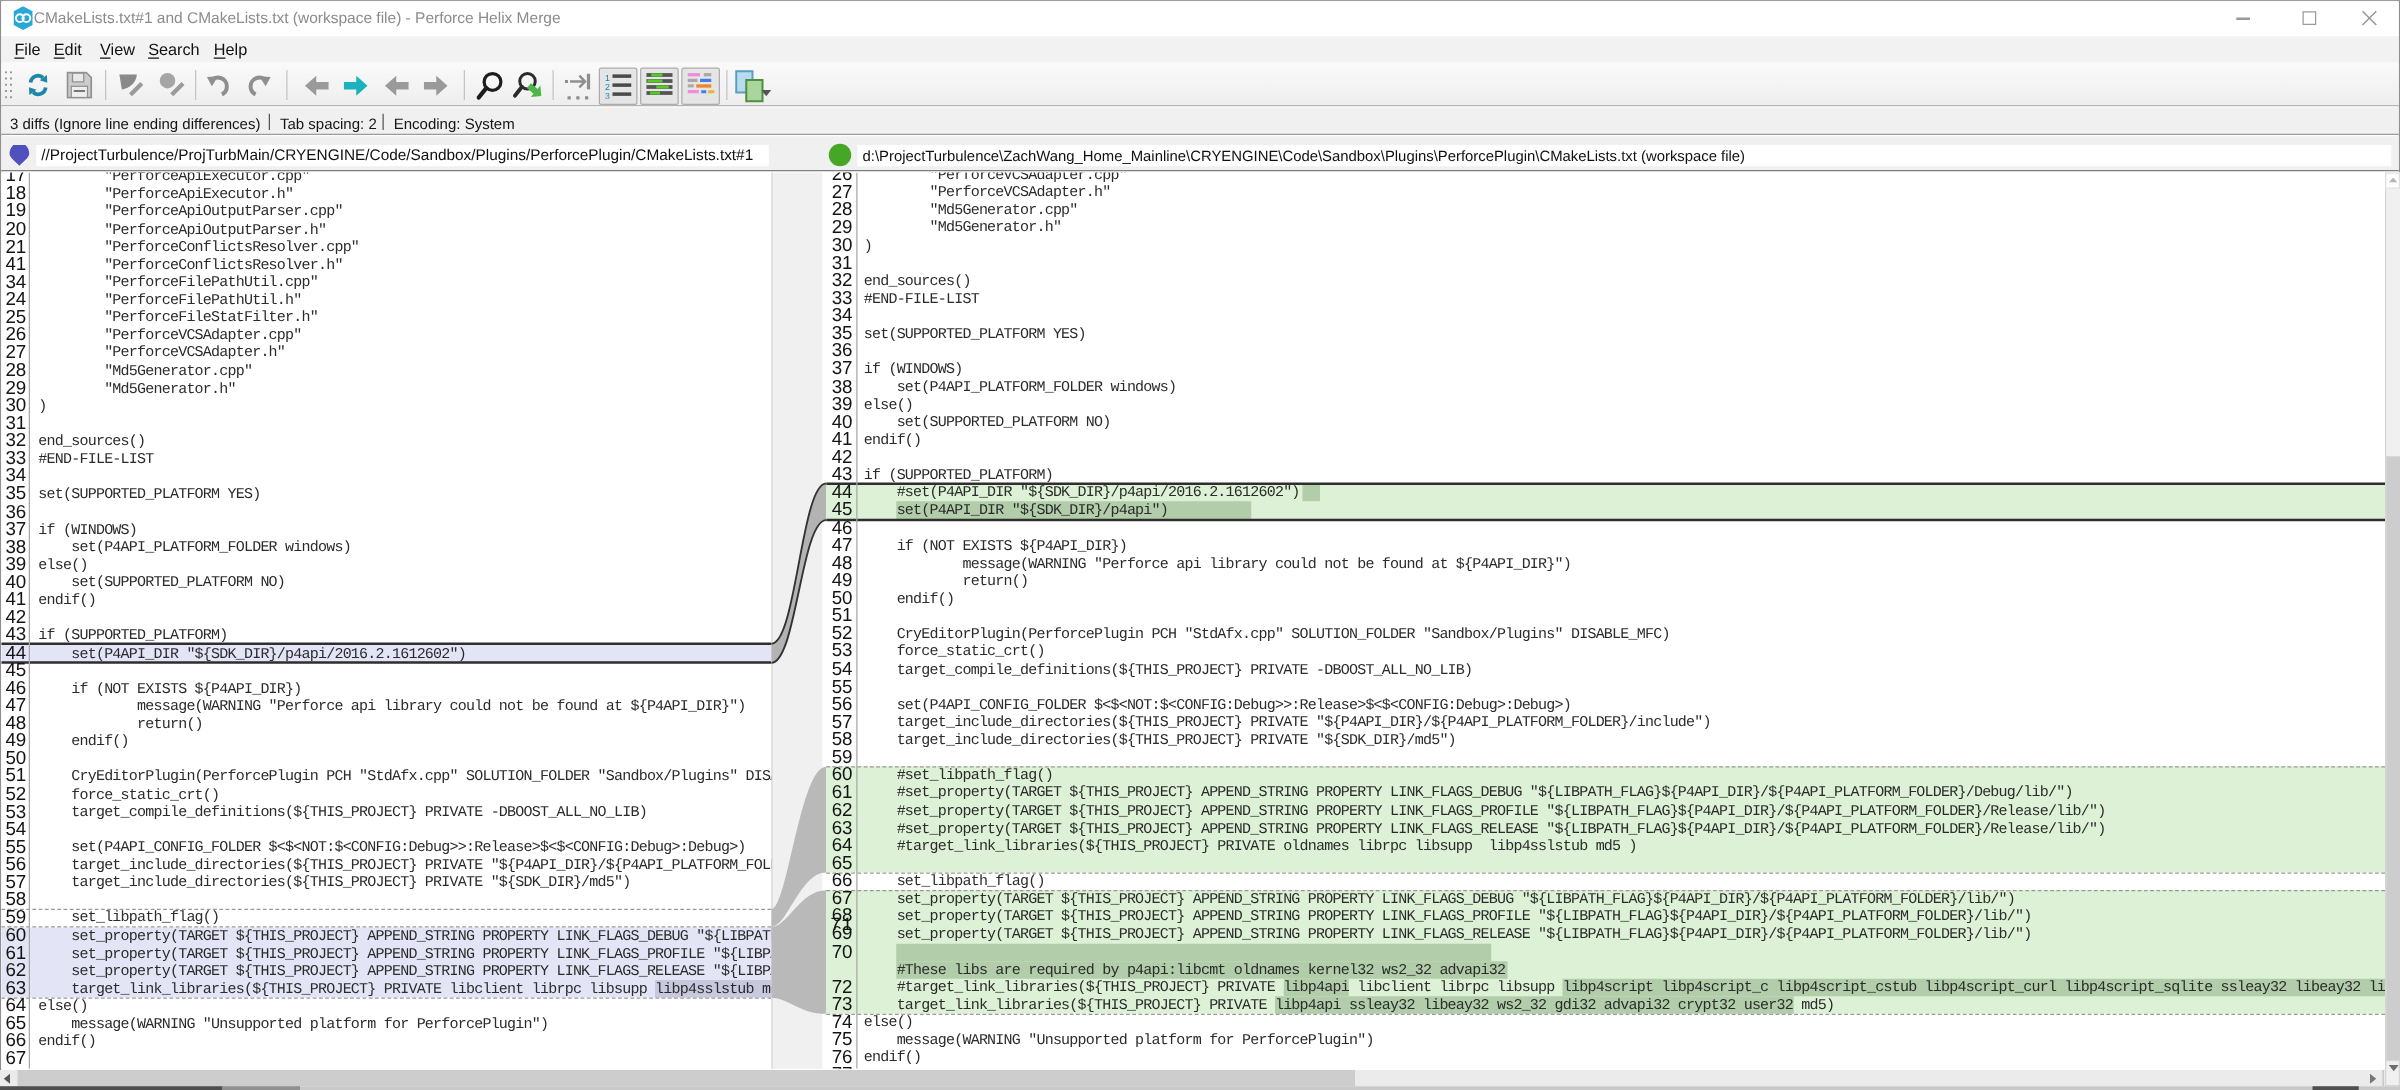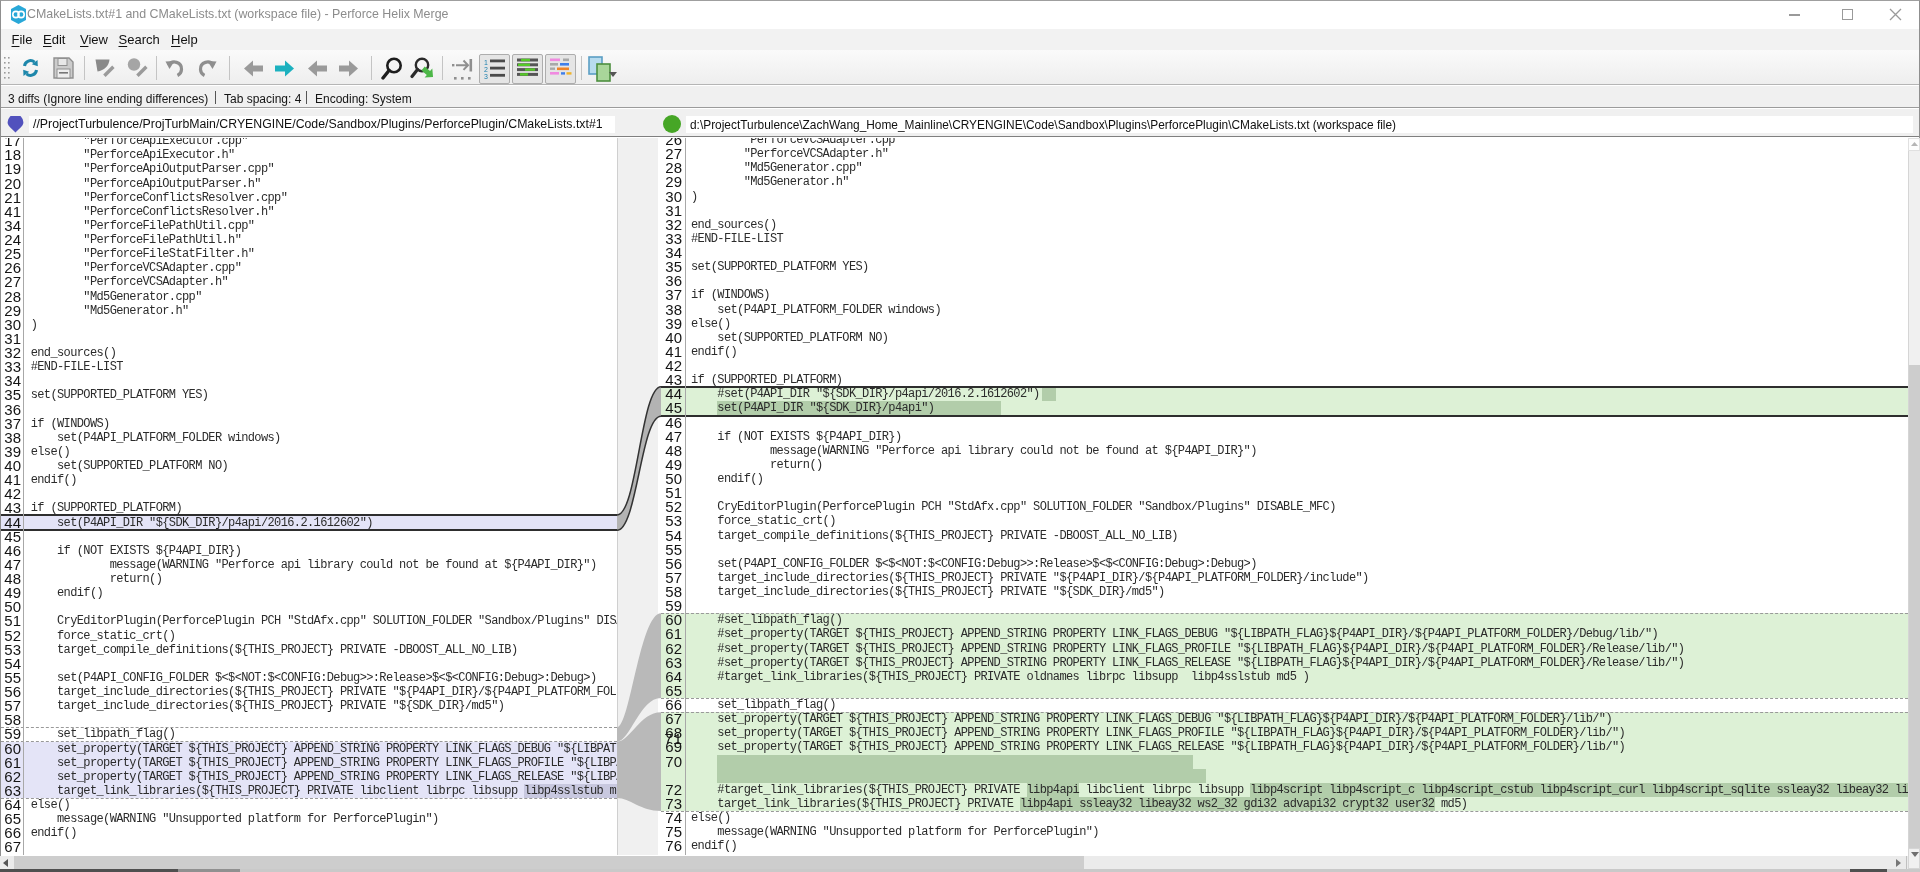--- a/index.html
+++ b/index.html
@@ -140,21 +140,21 @@
 <svg class="abs" style="left:588px;top:56px" width="30" height="28" viewBox="0 0 30 28">
     <rect x="1" y="1" width="13" height="17" fill="#b8dcef" stroke="#5b9ec4" stroke-width="1.6"></rect>
     <rect x="9" y="8" width="13" height="17" fill="#a9d69a" stroke="#4d8f3f" stroke-width="1.6"></rect>
   </svg>
 <svg class="abs" style="left:609px;top:72px" width="9" height="6" viewBox="0 0 9 6">
     <path d="M0 0 L8 0 L4 5 Z" fill="#555"></path>
   </svg>
 <div class="abs" style="left:1px;top:86px;width:1918px;height:22px;background:#f0f0f0;border-bottom:1.6px solid #9b9b9b;"></div>
 <div class="abs" style="left:8px;top:91.5px;font-size:12px;color:#141414;">3 diffs (Ignore line ending differences)</div>
 <div class="abs" style="left:215px;top:90.5px;width:1.2px;height:13px;background:#555;"></div>
-<div class="abs" style="left:224px;top:91.5px;font-size:12px;color:#141414;">Tab spacing: 4</div>
+<div class="abs" style="left:224px;top:91.5px;font-size:12px;color:#141414;">Tab spacing: 2</div>
 <div class="abs" style="left:306px;top:90.5px;width:1.2px;height:13px;background:#555;"></div>
 <div class="abs" style="left:315px;top:91.5px;font-size:12px;color:#141414;">Encoding: System</div>
 <div class="abs" style="left:1px;top:109px;width:1918px;height:28px;background:#f0f0f0;border-bottom:1.8px solid #7f7f7f;"></div>
 <svg class="abs" style="left:7px;top:116px" width="17" height="17" viewBox="0 0 17 17">
     <path d="M8.5 16.5 C 3.5 11.5 0.6 9.8 0.6 6.3 A 7.9 7.9 0 0 1 16.4 6.3 C 16.4 9.8 13.5 11.5 8.5 16.5 Z" fill="#5151bd"></path>
   </svg>
 <div class="abs" style="left:29px;top:115.5px;width:586px;height:17.5px;background:#fff;"></div>
 <div class="abs" style="left:33px;top:117px;font-size:12.3px;color:#101010;">//ProjectTurbulence/ProjTurbMain/CRYENGINE/Code/Sandbox/Plugins/PerforcePlugin/CMakeLists.txt#1</div>
 <div class="abs" style="left:663px;top:115px;width:18px;height:18px;border-radius:50%;background:#46a626;"></div>
 <div class="abs" style="left:686px;top:115.5px;width:1227px;height:17.5px;background:#fff;"></div>
@@ -356,20 +356,21 @@
     <div class="num" style="left:0.00px;top:560.05px;width:24px;">66</div>
     <div class="code" style="left:33.00px;top:560.05px;">    set_libpath_flag()</div>
     <div class="num" style="left:0.00px;top:574.17px;width:24px;">67</div>
     <div class="code" style="left:33.00px;top:574.17px;">    set_property(TARGET ${THIS_PROJECT} APPEND_STRING PROPERTY LINK_FLAGS_DEBUG "${LIBPATH_FLAG}${P4API_DIR}/${P4API_PLATFORM_FOLDER}/lib/")</div>
     <div class="num" style="left:0.00px;top:588.30px;width:24px;">68</div>
     <div class="code" style="left:33.00px;top:588.30px;">    set_property(TARGET ${THIS_PROJECT} APPEND_STRING PROPERTY LINK_FLAGS_PROFILE "${LIBPATH_FLAG}${P4API_DIR}/${P4API_PLATFORM_FOLDER}/lib/")</div>
     <div class="num" style="left:0.00px;top:602.42px;width:24px;">69</div>
     <div class="code" style="left:33.00px;top:602.42px;">    set_property(TARGET ${THIS_PROJECT} APPEND_STRING PROPERTY LINK_FLAGS_RELEASE "${LIBPATH_FLAG}${P4API_DIR}/${P4API_PLATFORM_FOLDER}/lib/")</div>
     <div class="num" style="left:0.00px;top:616.55px;width:24px;">70</div>
     <div class="num" style="left:0.00px;top:596px;width:24px;font-family:Liberation Mono, monospace;">71</div>
+    <div class="code" style="left:33.00px;top:630.67px;">    #These libs are required by p4api:libcmt oldnames kernel32 ws2_32 advapi32</div>
     <div class="num" style="left:0.00px;top:644.80px;width:24px;">72</div>
     <div class="code" style="left:33.00px;top:644.80px;">    #target_link_libraries(${THIS_PROJECT} PRIVATE libp4api libclient librpc libsupp libp4script libp4script_c libp4script_cstub libp4script_curl libp4script_sqlite ssleay32 libeay32 libp4sslstub</div>
     <div class="num" style="left:0.00px;top:658.92px;width:24px;">73</div>
     <div class="code" style="left:33.00px;top:658.92px;">    target_link_libraries(${THIS_PROJECT} PRIVATE libp4api ssleay32 libeay32 ws2_32 gdi32 advapi32 crypt32 user32 md5)</div>
     <div class="num" style="left:0.00px;top:673.05px;width:24px;">74</div>
     <div class="code" style="left:33.00px;top:673.05px;">else()</div>
     <div class="num" style="left:0.00px;top:687.17px;width:24px;">75</div>
     <div class="code" style="left:33.00px;top:687.17px;">    message(WARNING "Unsupported platform for PerforcePlugin")</div>
     <div class="num" style="left:0.00px;top:701.30px;width:24px;">76</div>
     <div class="code" style="left:33.00px;top:701.30px;">endif()</div>

